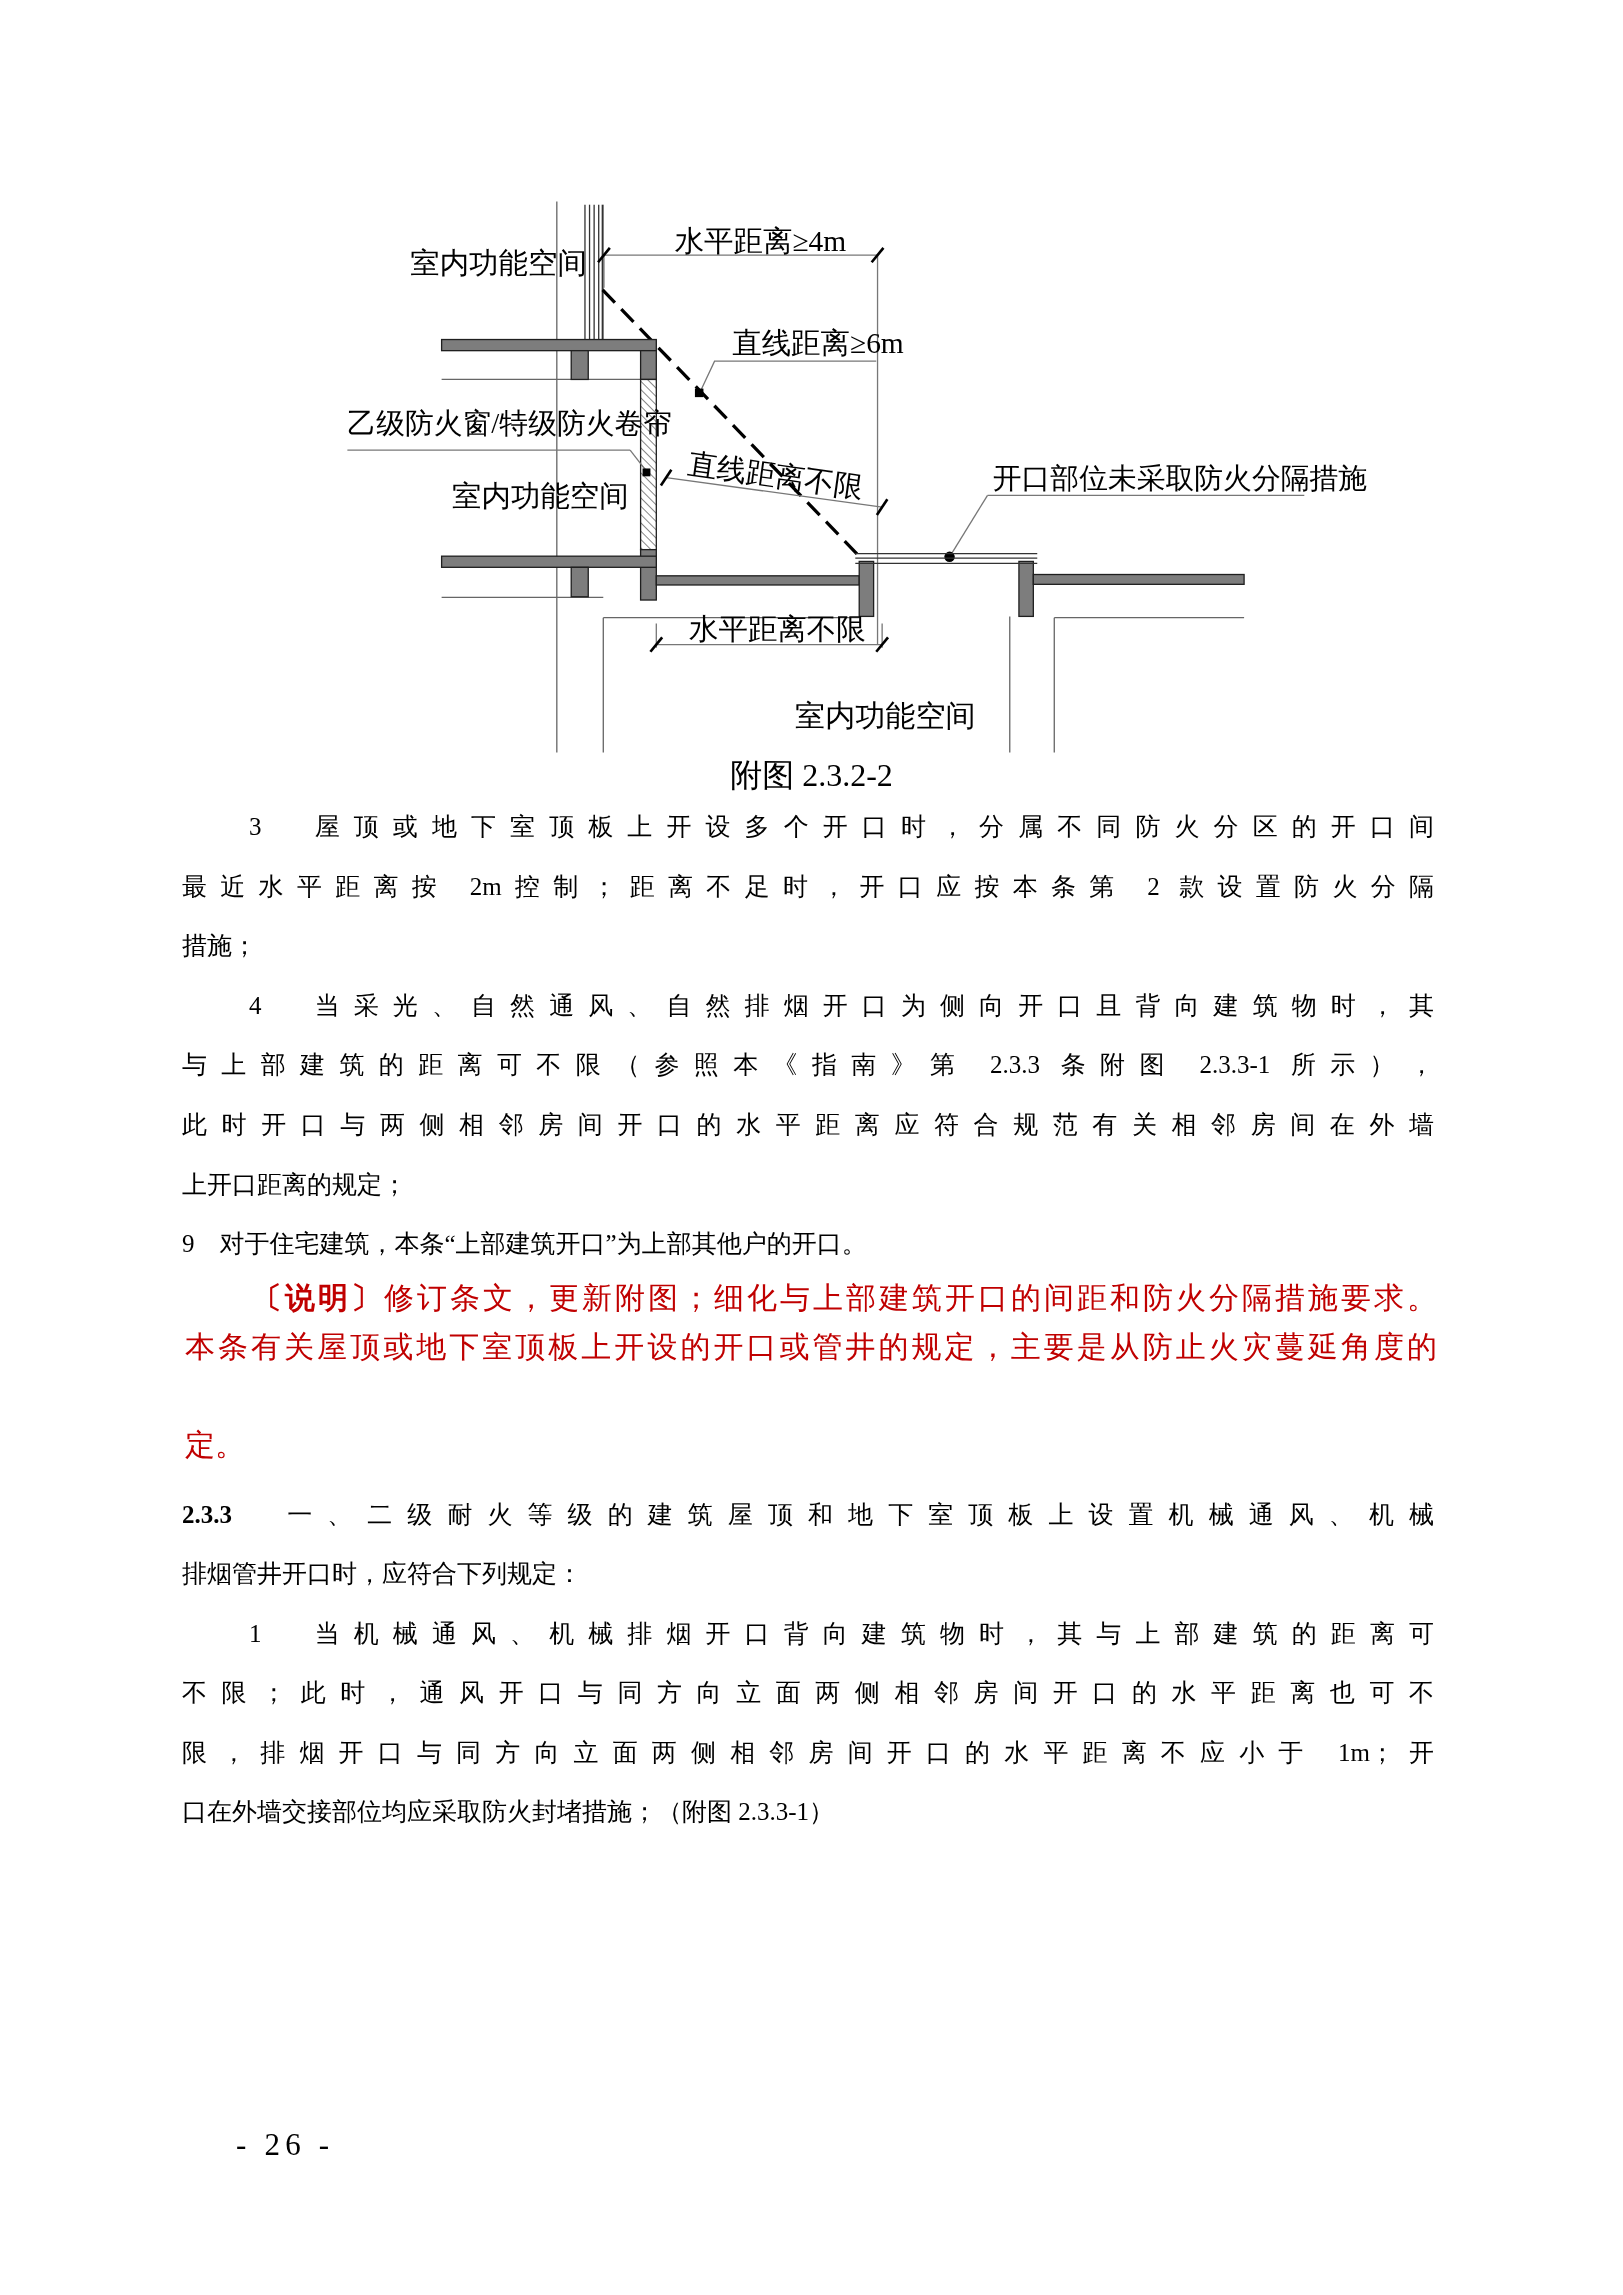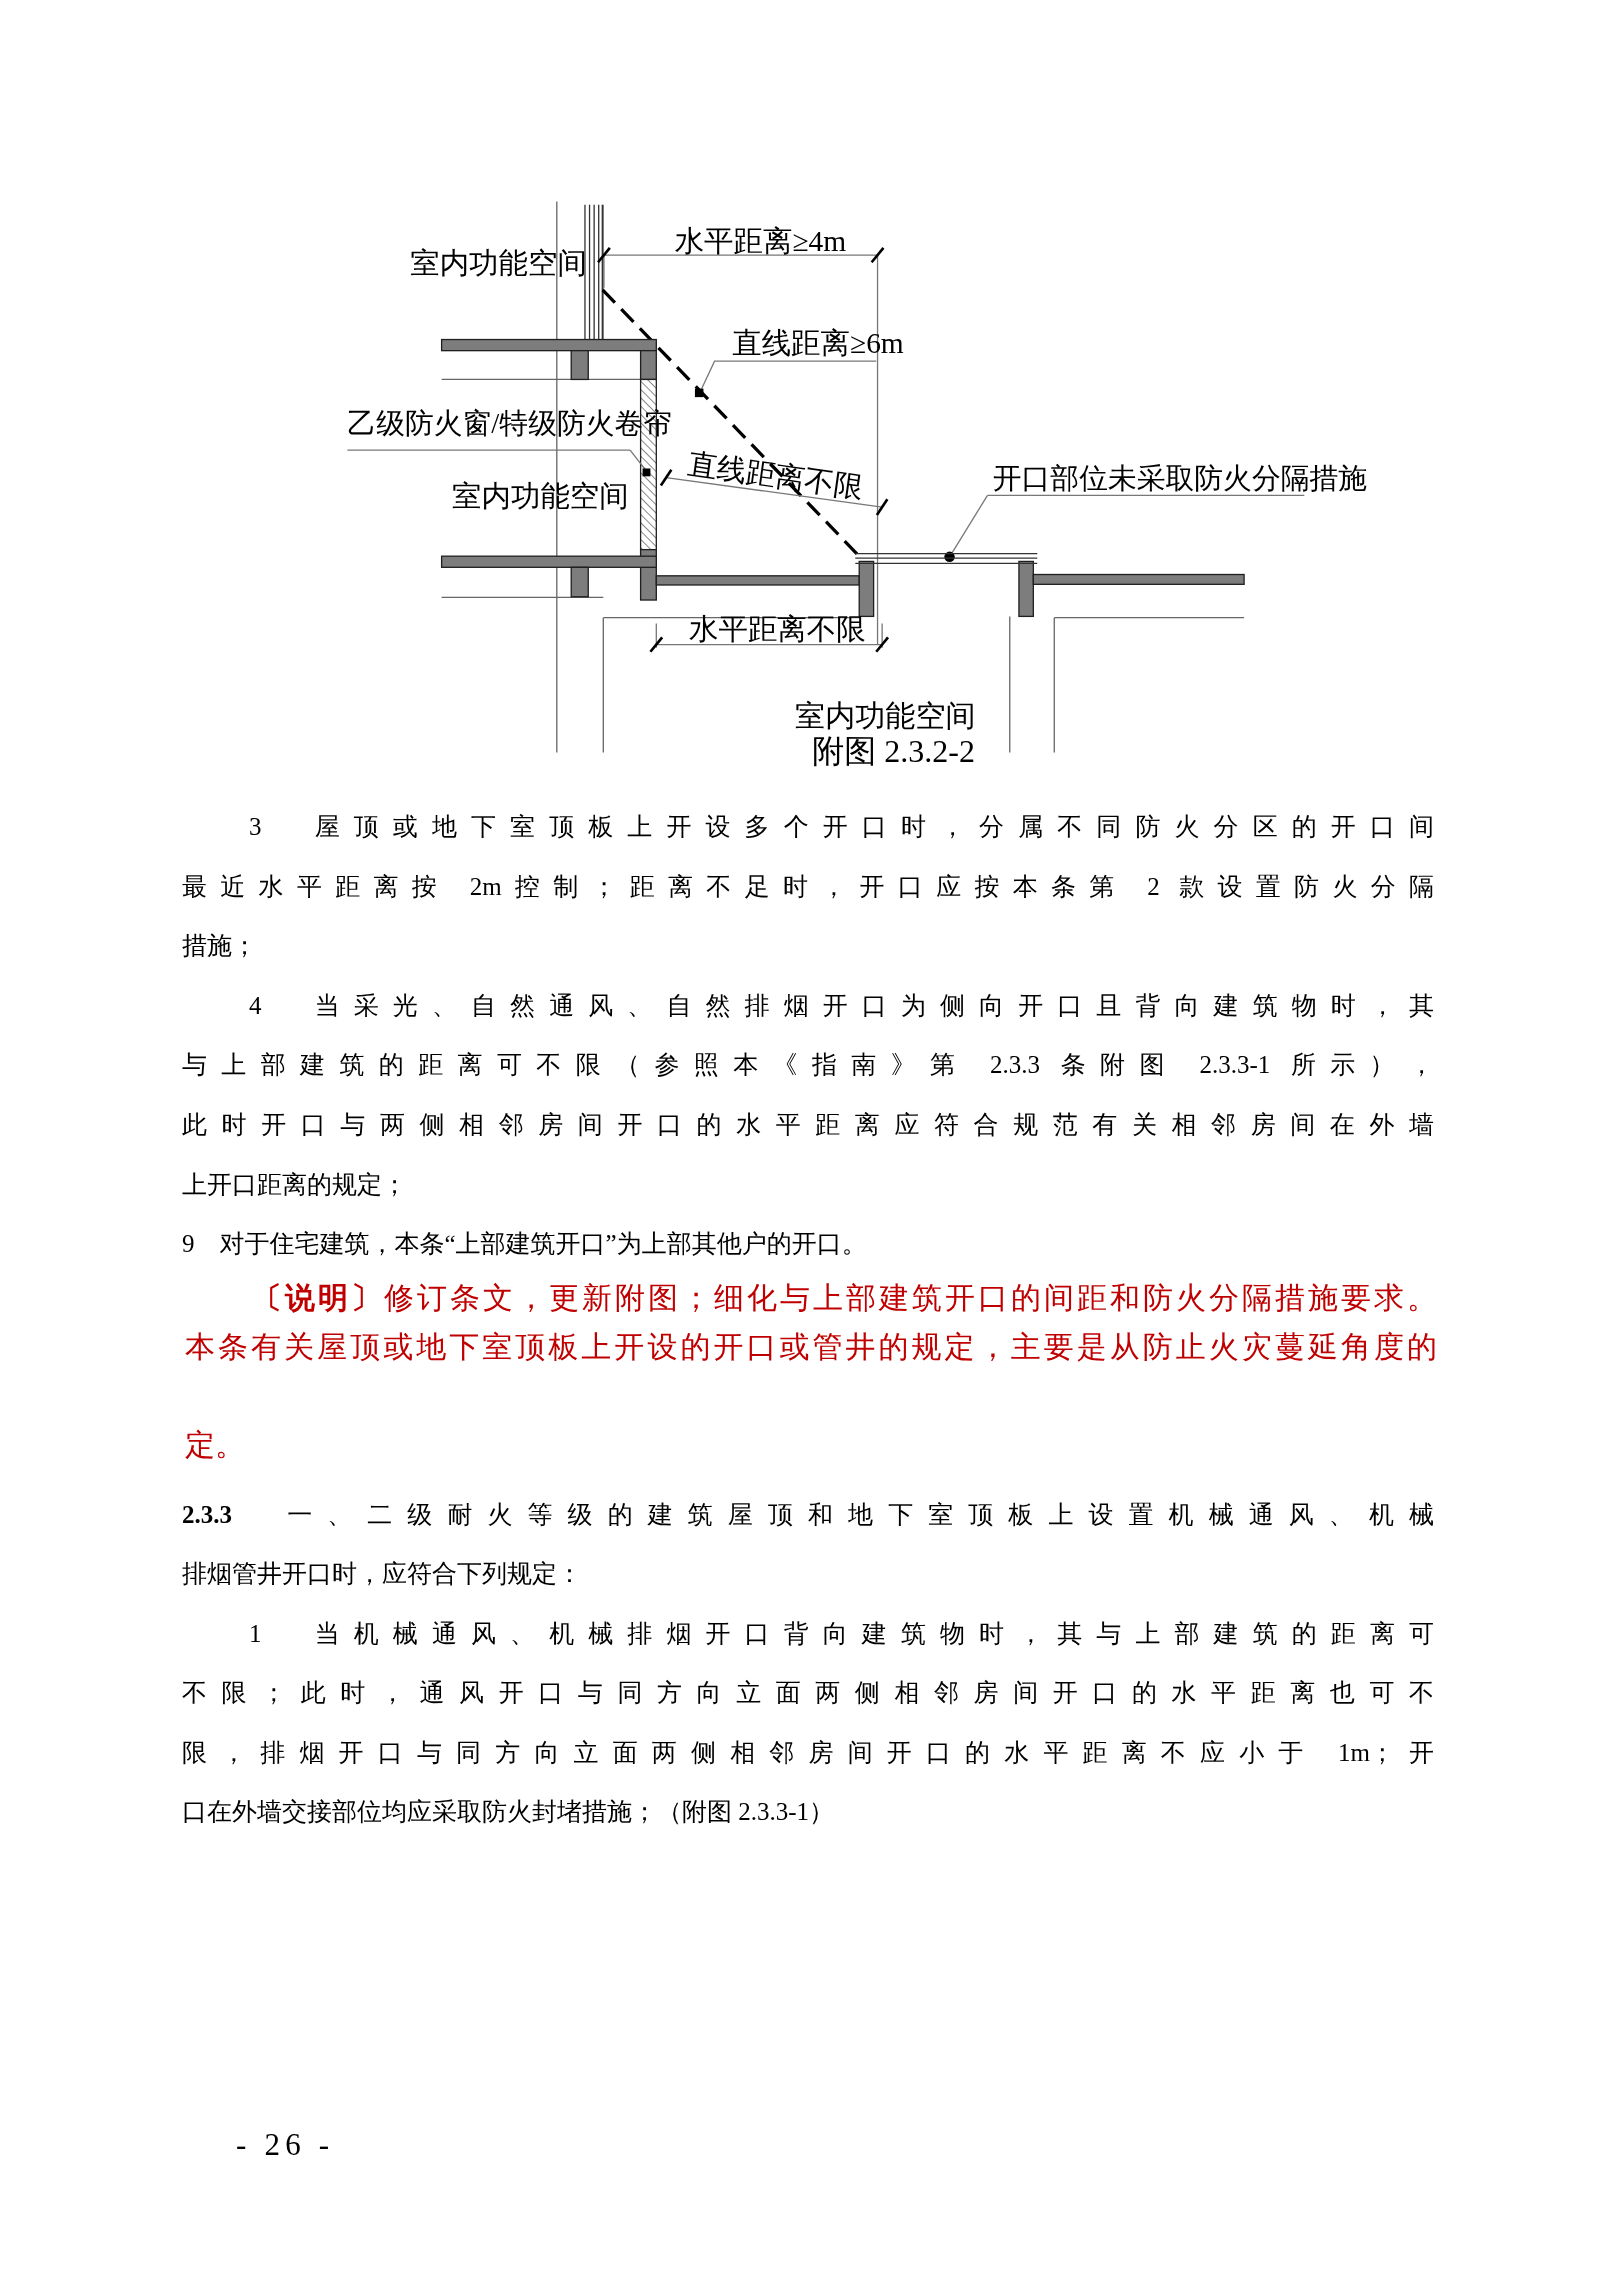--- a/index.html
+++ b/index.html
@@ -6,21 +6,21 @@
   .page{position:relative;width:1623px;height:2295px;background:#ffffff;overflow:hidden;
         font-family:"Liberation Serif","DejaVu Serif",serif;color:#000;}
   .bline{position:absolute;left:182px;width:1252px;font-size:25px;line-height:60px;height:60px;
          white-space:nowrap;color:#000000;}
   .full{text-align:justify;text-align-last:justify;white-space:normal;}
   .ind{text-indent:67px;}
   .redl{position:absolute;left:185px;width:1252px;font-size:30px;line-height:49px;height:49px;
         color:#c00000;white-space:normal;}
   .redfull{text-align:justify;text-align-last:justify;}
   .b{font-weight:bold;}
-  .caption{position:absolute;left:648px;top:732px;width:327px;text-align:right;
+  .caption{position:absolute;left:648px;top:756px;width:327px;text-align:center;
            font-size:32px;line-height:39px;}
   .pagenum{position:absolute;left:236px;top:2126px;font-size:31px;line-height:37px;letter-spacing:5.2px;}
   svg text{font-family:"Liberation Serif","DejaVu Serif",serif;fill:#000;}
 </style>
 </head>
 <body>
 
 <div class="page">
 
   <svg style="position:absolute;left:295px;top:183px;" width="1080" height="622" viewBox="450 280 1650 950">

